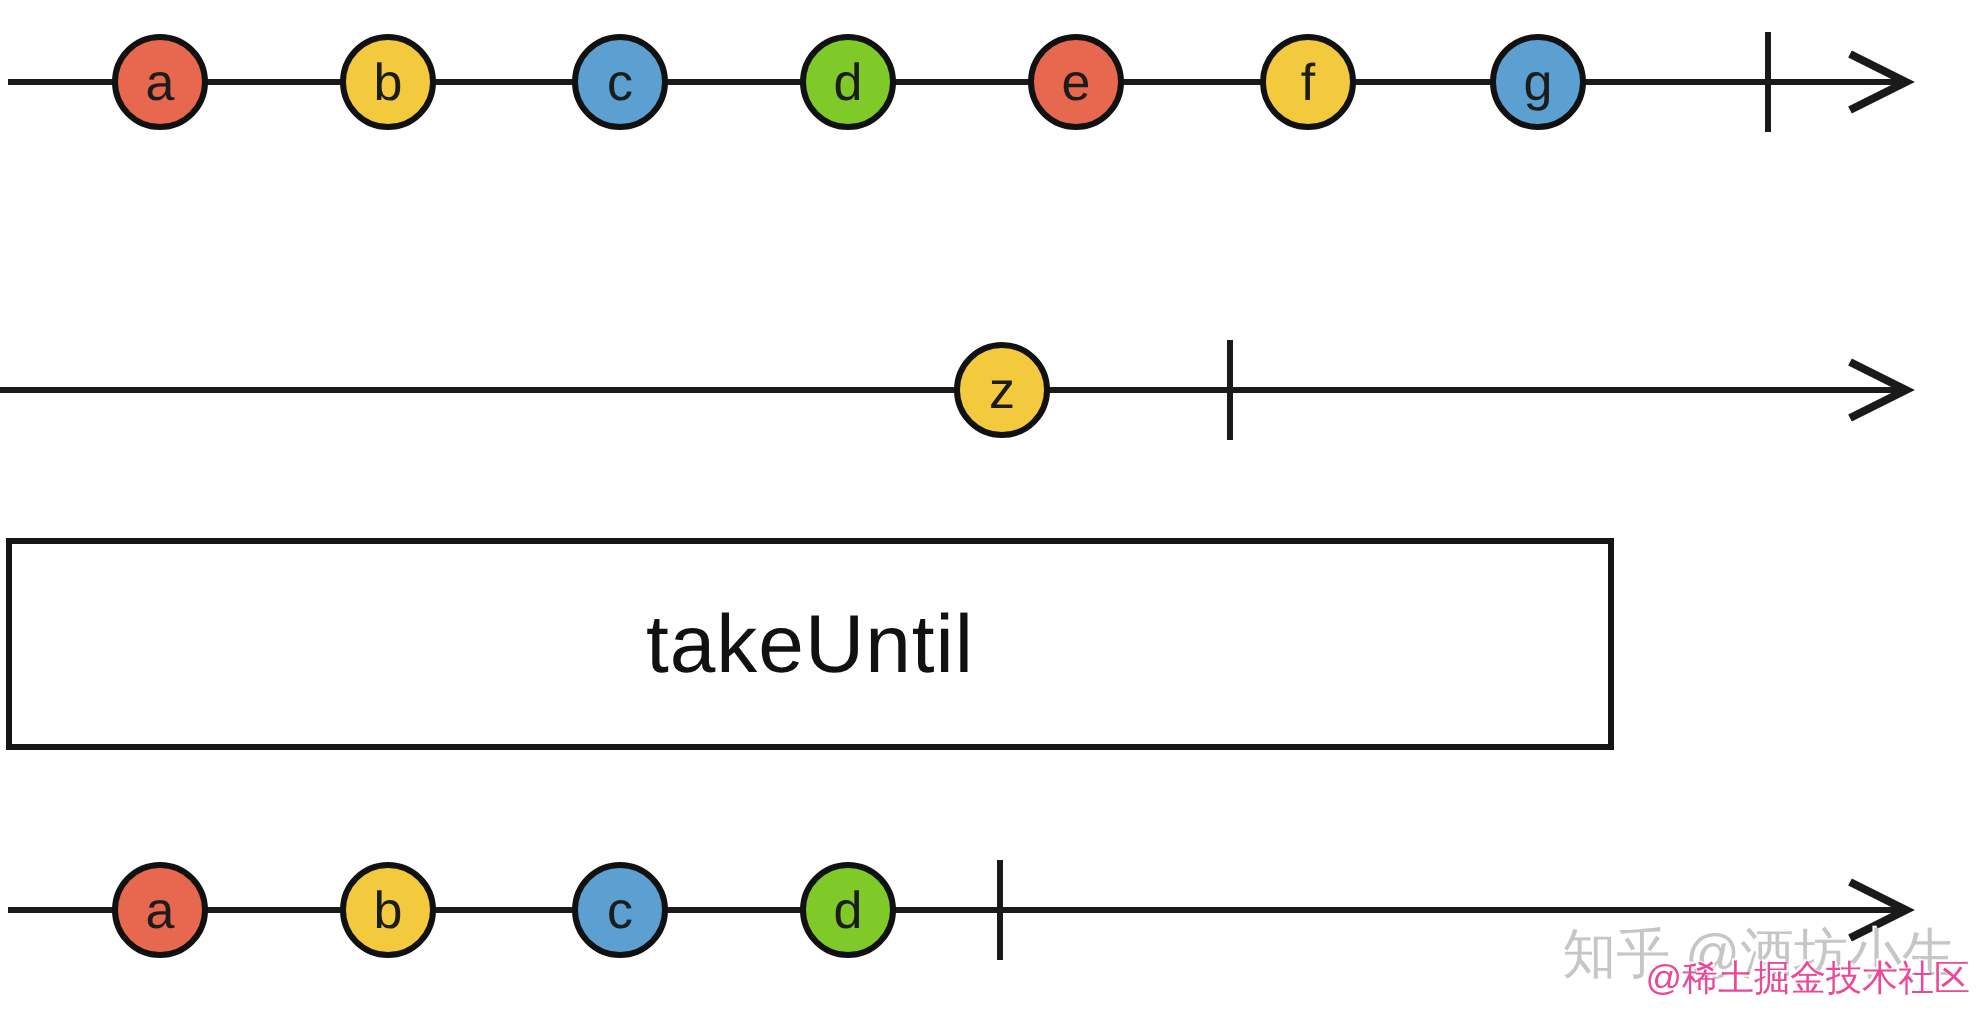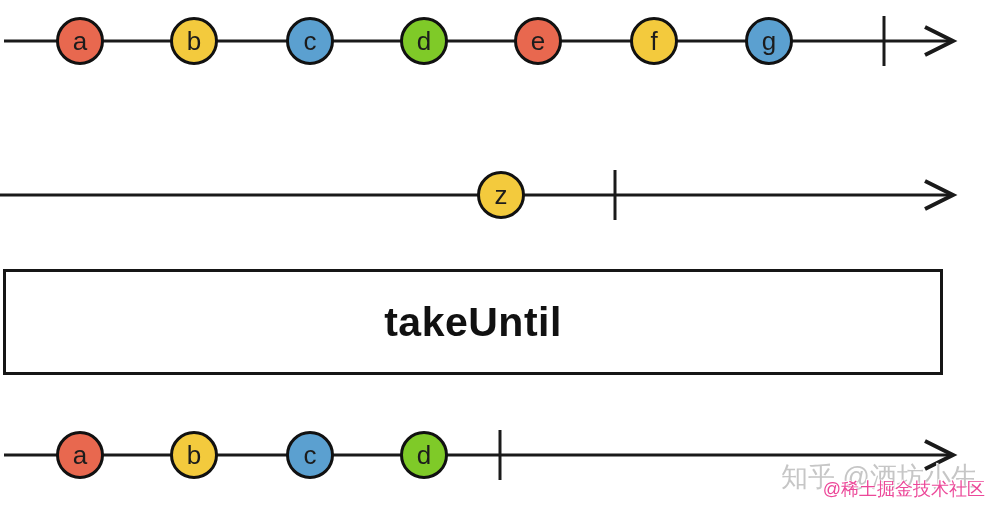--- a/index.html
+++ b/index.html
@@ -34,29 +34,28 @@
     font-size: 26px;
     color: #1c1c1c;
     font-family: "Liberation Sans", sans-serif;
     line-height: 1;
     user-select: none;
   }
   .op-box {
     position: absolute;
     left: 3px;
     top: 269px;
-    width: 940px;
+    width: 804px;
     height: 106px;
     box-sizing: border-box;
     border: 3px solid #161616;
     background: #ffffff;
     display: flex;
     align-items: center;
     justify-content: center;
-    font-weight: bold;
   }
   .op-label {
     font-size: 41px;
     color: #111111;
     letter-spacing: 0.5px;
     font-family: "Liberation Sans", sans-serif;
   }
   .wm {
     position: absolute;
     color: #c6c6c6;

